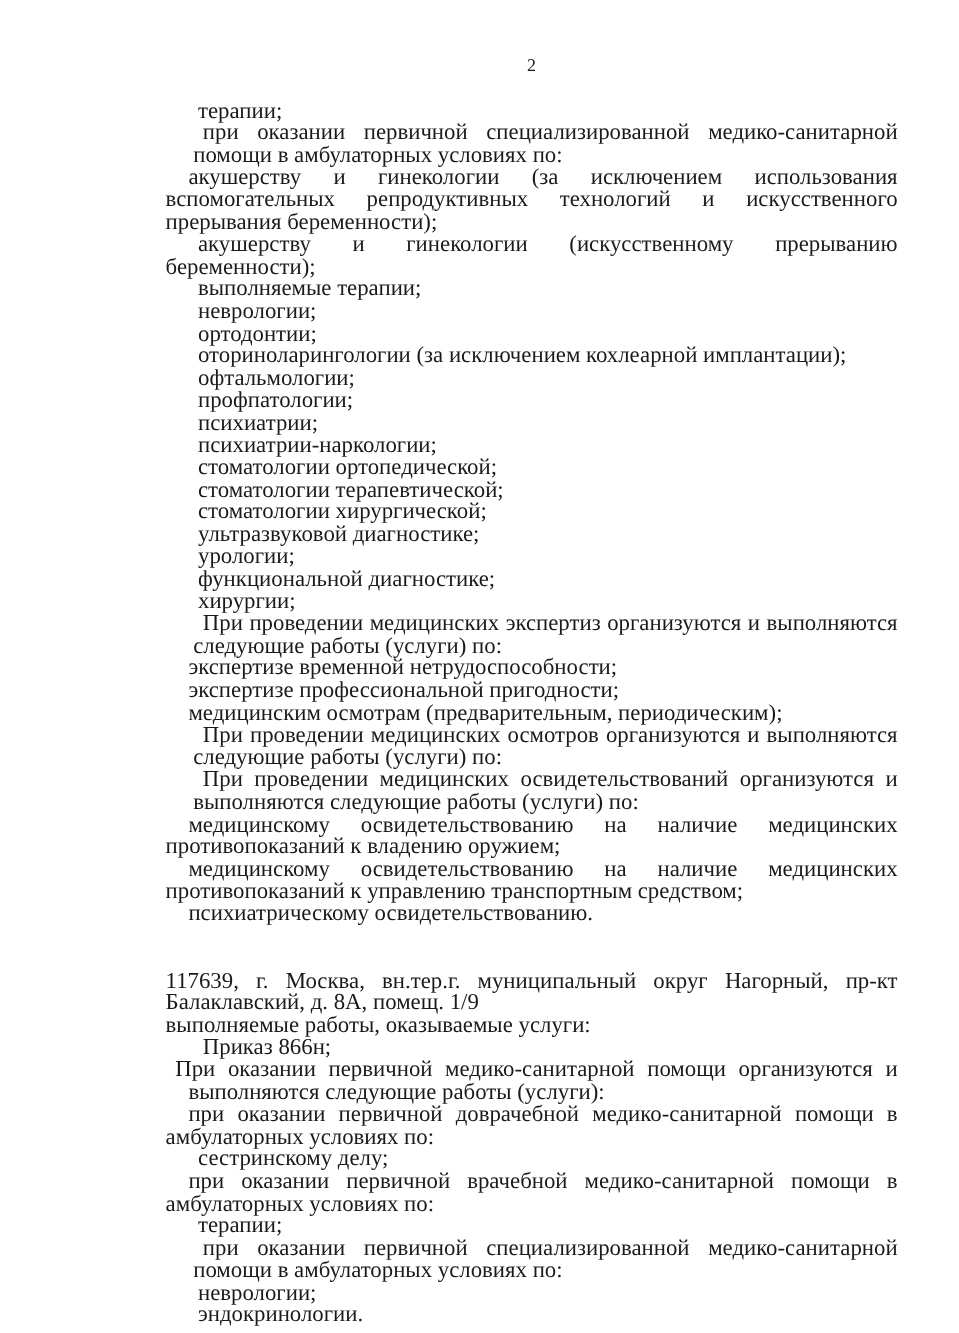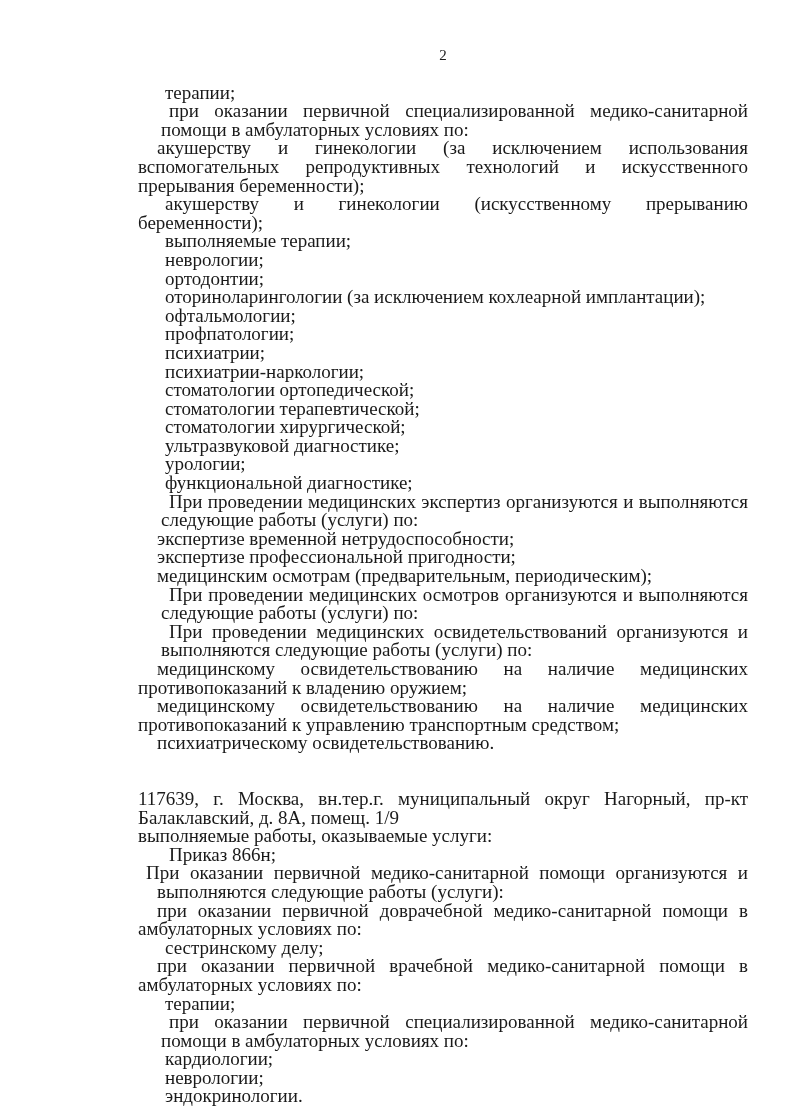--- a/index.html
+++ b/index.html
@@ -53,36 +53,36 @@
       <div class="para i3">офтальмологии;</div>
       <div class="para i3">профпатологии;</div>
       <div class="para i3">психиатрии;</div>
       <div class="para i3">психиатрии-наркологии;</div>
       <div class="para i3">стоматологии ортопедической;</div>
       <div class="para i3">стоматологии терапевтической;</div>
       <div class="para i3">стоматологии хирургической;</div>
       <div class="para i3">ультразвуковой диагностике;</div>
       <div class="para i3">урологии;</div>
       <div class="para i3">функциональной диагностике;</div>
+      <div class="para i3">хирургии;</div>
       <div class="para i1">При проведении медицинских экспертиз организуются и выполняются следующие работы (услуги) по:</div>
       <div class="para i2">экспертизе временной нетрудоспособности;</div>
       <div class="para i2">экспертизе профессиональной пригодности;</div>
       <div class="para i2">медицинским осмотрам (предварительным, периодическим);</div>
       <div class="para i1">При проведении медицинских осмотров организуются и выполняются следующие работы (услуги) по:</div>
       <div class="para i1">При проведении медицинских освидетельствований организуются и выполняются следующие работы (услуги) по:</div>
       <div class="para i2">медицинскому освидетельствованию на наличие медицинских противопоказаний к владению оружием;</div>
       <div class="para i2">медицинскому освидетельствованию на наличие медицинских противопоказаний к управлению транспортным средством;</div>
       <div class="para i2">психиатрическому освидетельствованию.</div>
       <div class="para gap"></div>
       <div class="para flush">117639, г. Москва, вн.тер.г. муниципальный округ Нагорный, пр-кт Балаклавский, д. 8А, помещ. 1/9</div>
       <div class="para flush">выполняемые работы, оказываемые услуги:</div>
       <div class="para i1">Приказ 866н;</div>
       <div class="para i1h2">При оказании первичной медико-санитарной помощи организуются и выполняются следующие работы (услуги):</div>
       <div class="para i2">при оказании первичной доврачебной медико-санитарной помощи в амбулаторных условиях по:</div>
       <div class="para i3">сестринскому делу;</div>
       <div class="para i2">при оказании первичной врачебной медико-санитарной помощи в амбулаторных условиях по:</div>
       <div class="para i3">терапии;</div>
       <div class="para i1">при оказании первичной специализированной медико-санитарной помощи в амбулаторных условиях по:</div>
-      <div class="para i3">кардиологии;</div>
       <div class="para i3">неврологии;</div>
       <div class="para i3">эндокринологии.</div>
     </div>
 </div>
 
 </body></html>

